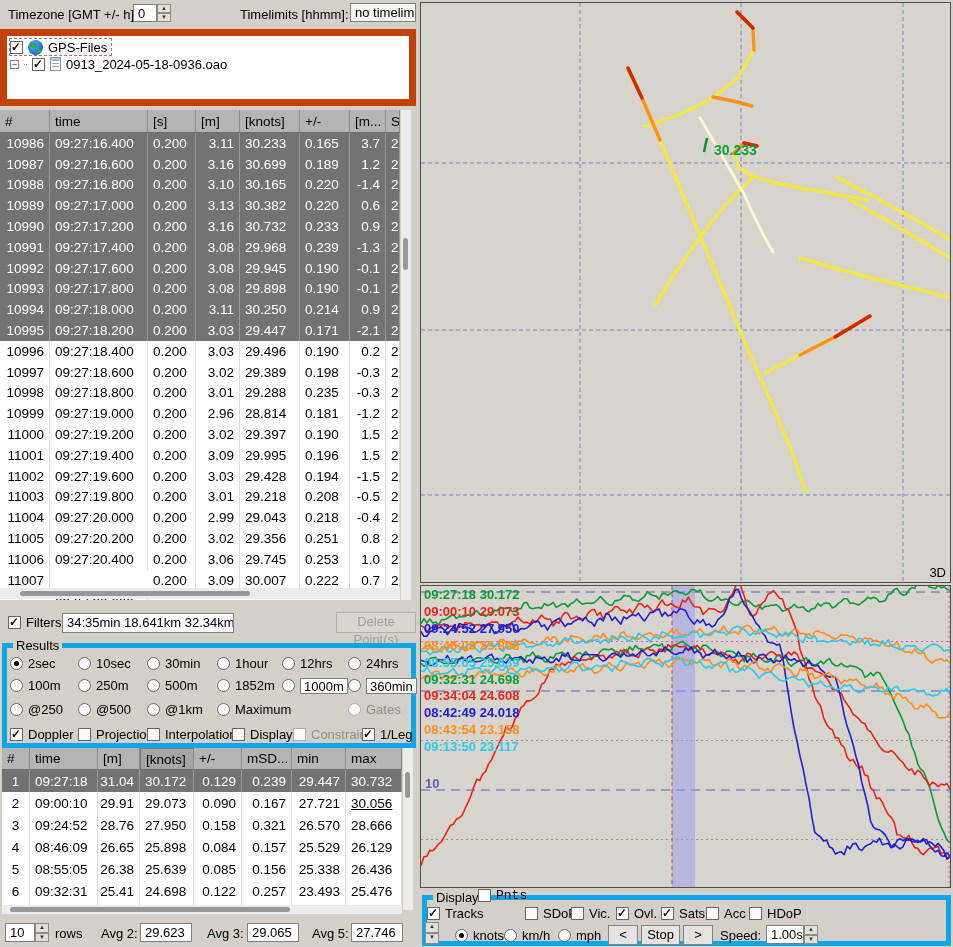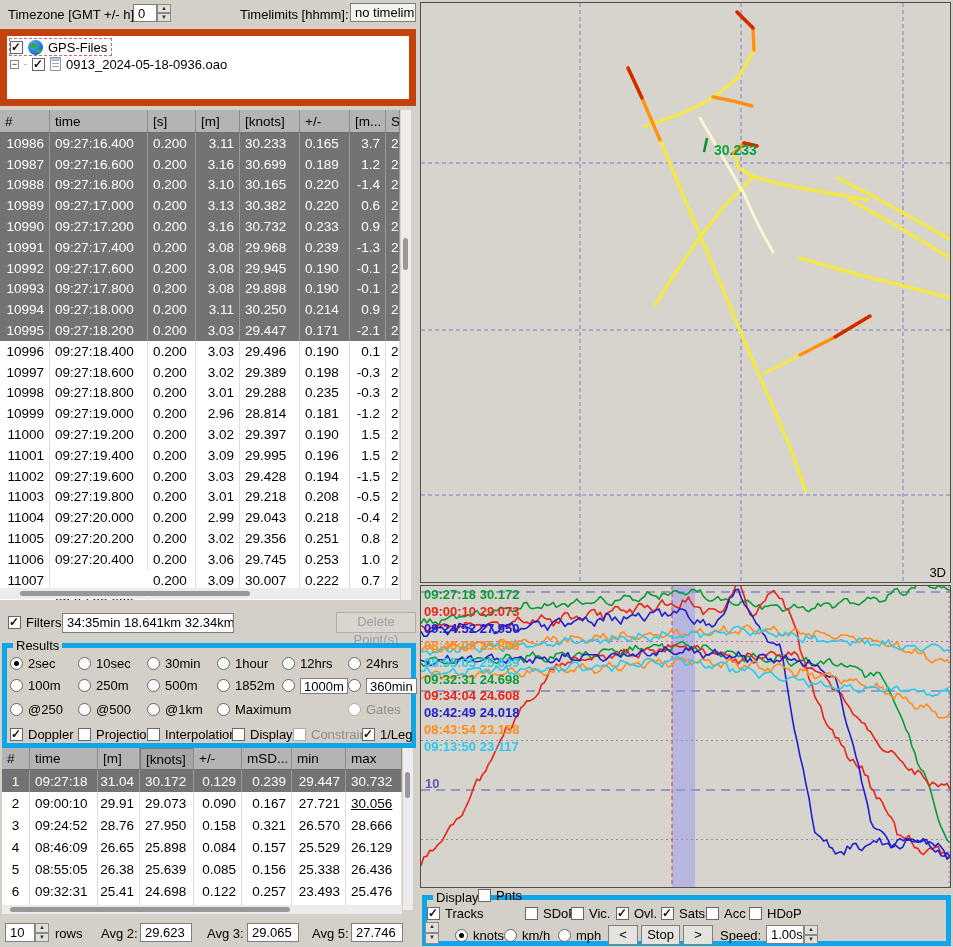--- a/index.html
+++ b/index.html
@@ -201,21 +201,21 @@
         <div class="td" style="width: 36px; justify-content: flex-end;">-2.1</div>
         <div class="td" style="width: 14px; justify-content: flex-start;">2</div>
       </div>
       <div class="trw" style="height: 20.8px;">
         <div class="td" style="width: 50px; justify-content: flex-end;">10996</div>
         <div class="td" style="width: 98px; justify-content: flex-start;">09:27:18.400</div>
         <div class="td" style="width: 48px; justify-content: flex-start;">0.200</div>
         <div class="td" style="width: 44px; justify-content: flex-end;">3.03</div>
         <div class="td" style="width: 60px; justify-content: flex-start;">29.496</div>
         <div class="td" style="width: 50px; justify-content: flex-start;">0.190</div>
-        <div class="td" style="width: 36px; justify-content: flex-end;">0.1</div>
+        <div class="td" style="width: 36px; justify-content: flex-end;">0.2</div>
         <div class="td" style="width: 14px; justify-content: flex-start;">2</div>
       </div>
       <div class="trw" style="height: 20.8px;">
         <div class="td" style="width: 50px; justify-content: flex-end;">10997</div>
         <div class="td" style="width: 98px; justify-content: flex-start;">09:27:18.600</div>
         <div class="td" style="width: 48px; justify-content: flex-start;">0.200</div>
         <div class="td" style="width: 44px; justify-content: flex-end;">3.02</div>
         <div class="td" style="width: 60px; justify-content: flex-start;">29.389</div>
         <div class="td" style="width: 50px; justify-content: flex-start;">0.198</div>
         <div class="td" style="width: 36px; justify-content: flex-end;">-0.3</div>
@@ -606,21 +606,21 @@
   </div>
 
   <fieldset style="left:422px;top:890px;width:529px;height:56px;">
     <legend>Display</legend>
   </fieldset>
   <div id="display-checks">
       <div class="opt" style="left: 427px; top: 906px;">
         <span class="cb on"></span>
         <span>Tracks</span>
       </div>
-      <div class="opt" style="left: 478px; top: 888px;">
+      <div class="opt" style="left: 478px; top: 888px; font-family: Liberation Mono, monospace;">
         <span class="cb"></span>
         <span>Pnts</span>
       </div>
       <div class="opt" style="left: 525px; top: 906px;">
         <span class="cb"></span>
         <span>SDoP</span>
       </div>
       <div class="opt" style="left: 571px; top: 906px;">
         <span class="cb"></span>
         <span>Vic.</span>

